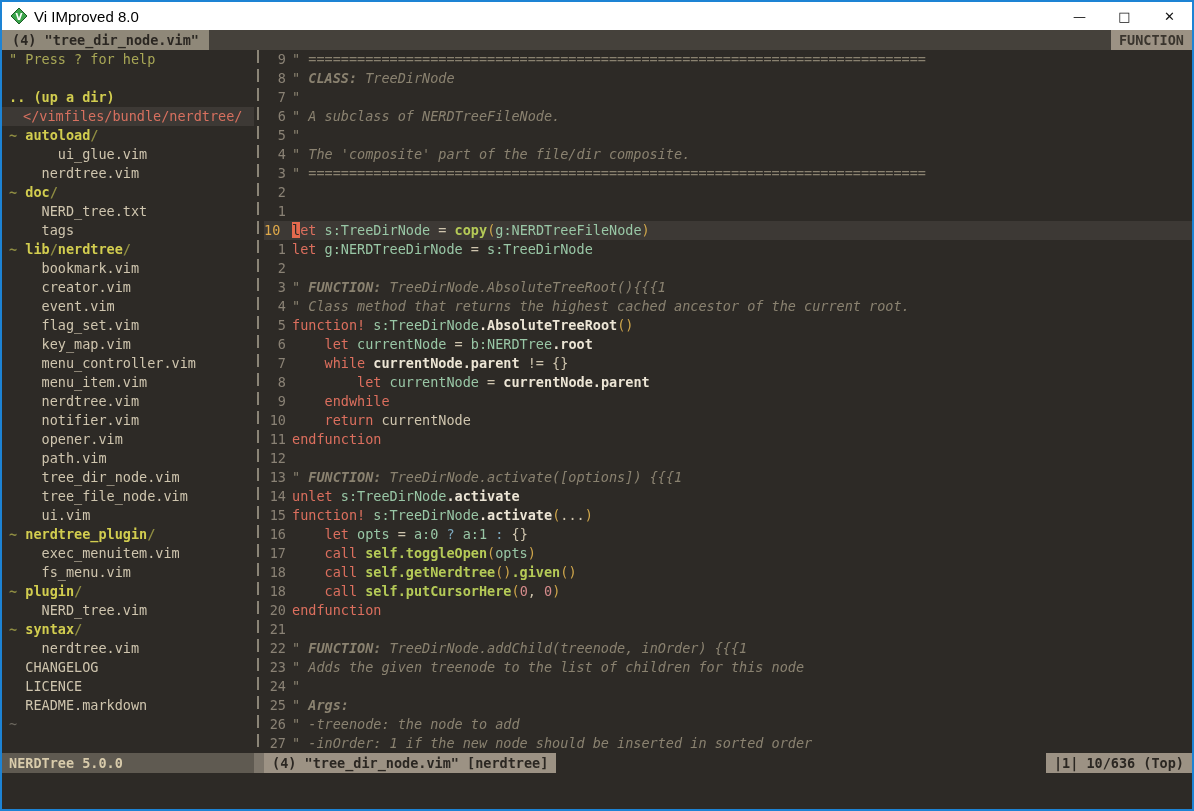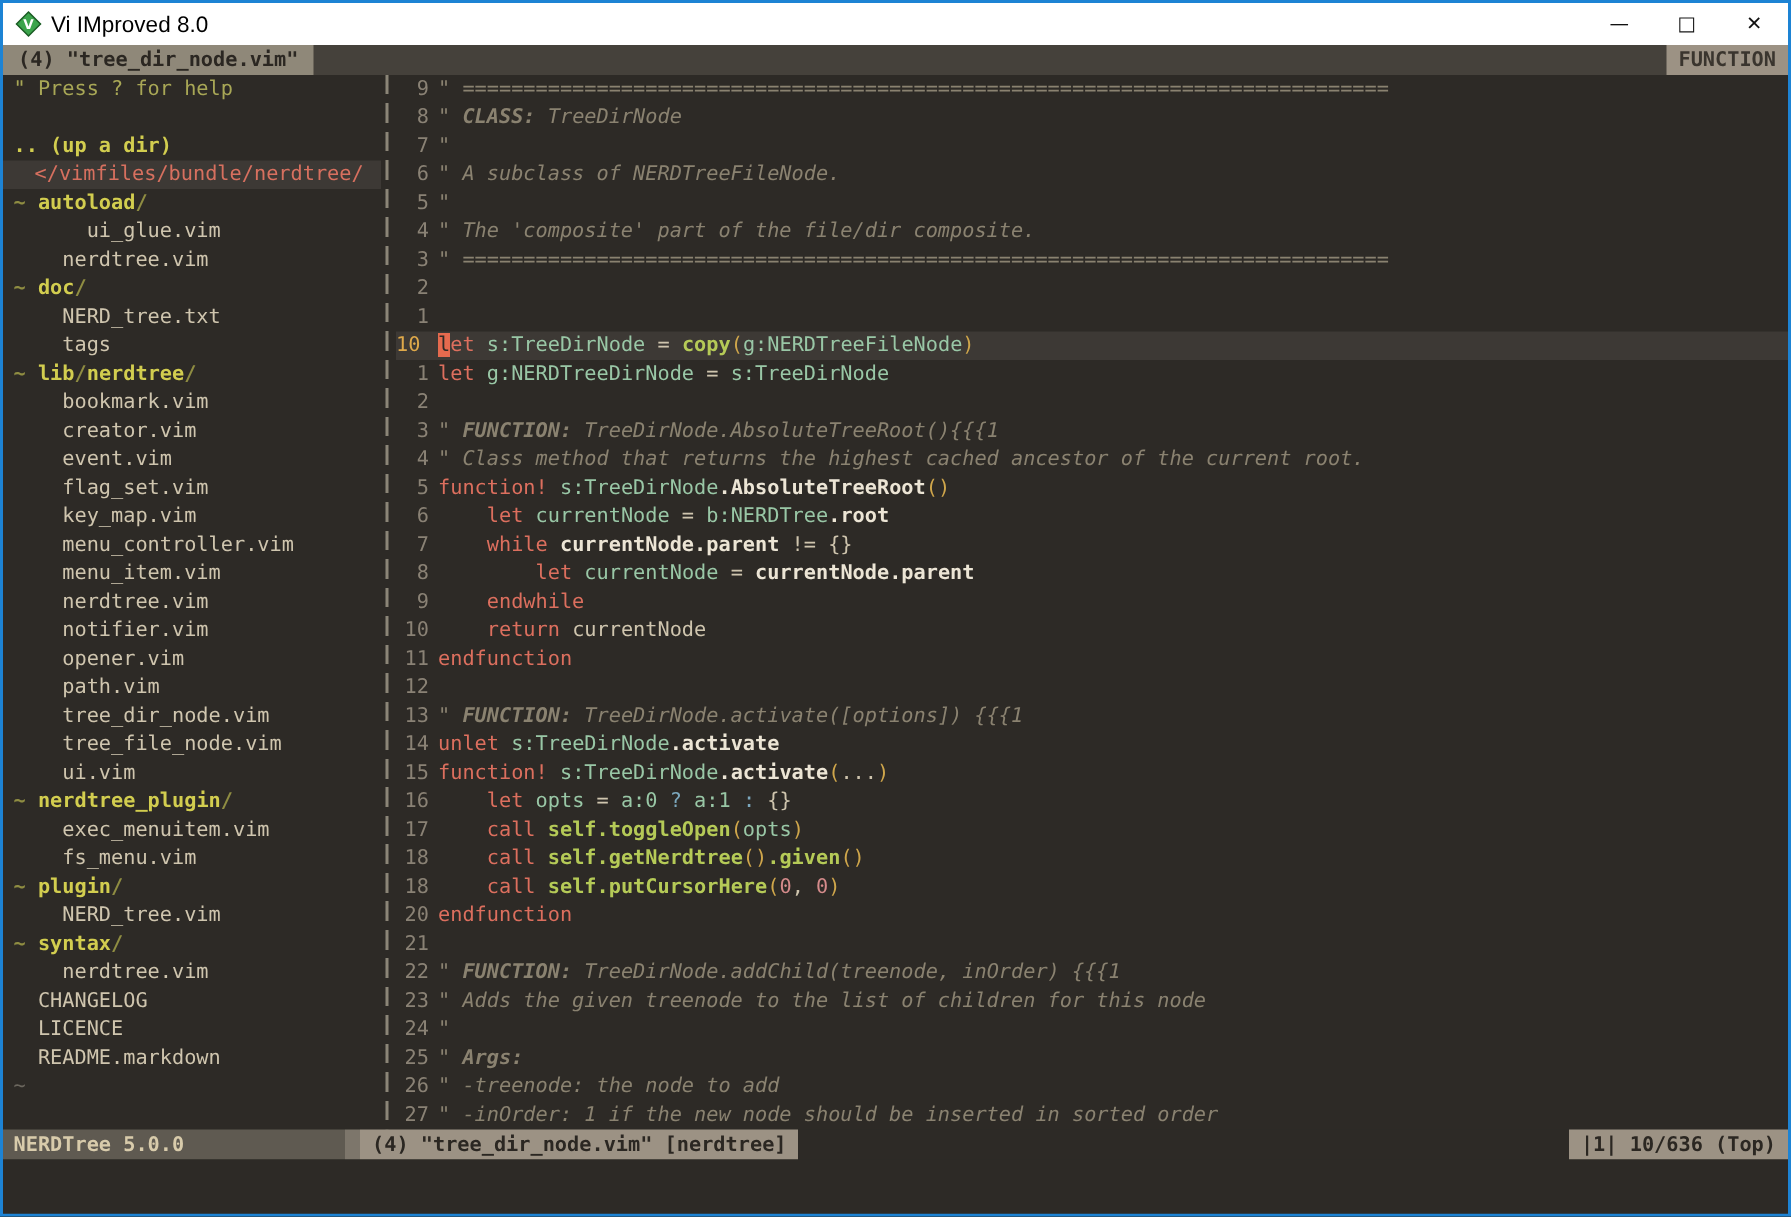--- a/index.html
+++ b/index.html
@@ -54,21 +54,21 @@
   .t-help  { color:#a8a756; }
   .t-up    { color:#d2cd4f; font-weight:bold; }
   .t-root  { color:#d7705f; }
   .t-dir   { color:#d2cd4f; font-weight:bold; }
   .t-dim   { color:#8f8d42; font-weight:bold; }
   .t-file  { color:#cfc5ae; }
   .t-tilde { color:#6b675e; }
 
   
   .statusline { height:20px; flex:0 0 auto; display:flex; align-items:stretch; font-size:13.5px; font-weight:bold; }
-  .st-left { width:228px; background:#5f5a51; color:#d8cbab; padding-left:7px; display:flex; align-items:center; white-space:pre; }
+  .st-left { width:252px; background:#5f5a51; color:#d8cbab; padding-left:7px; display:flex; align-items:center; white-space:pre; }
   .st-gap  { width:10px; background:#7d766b; }
   .st-file { background:#9c9284; color:#2b2722; padding:0 8px; display:flex; align-items:center; white-space:pre; }
   .st-mid  { flex:1; background:#6d28d9; color:#d8cbab; display:flex; align-items:center;
              justify-content:flex-end; padding-right:10px; white-space:pre;margin-top:29px; }
   .st-pos  { background:#9c9284; color:#2b2722; padding:0 8px; display:flex; align-items:center; white-space:pre; }
 
   .cmdline { height:36px; flex:0 0 auto; background:#2d2a26; }
 </style>
 </head>
 <body>

